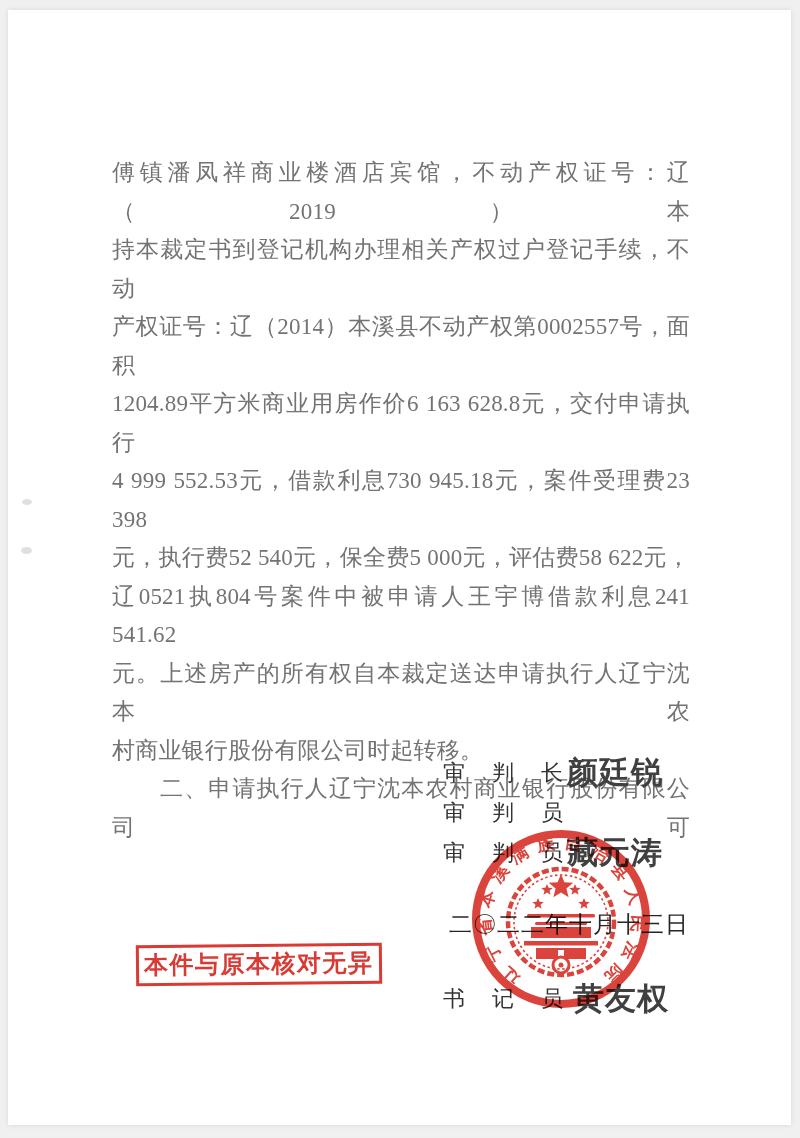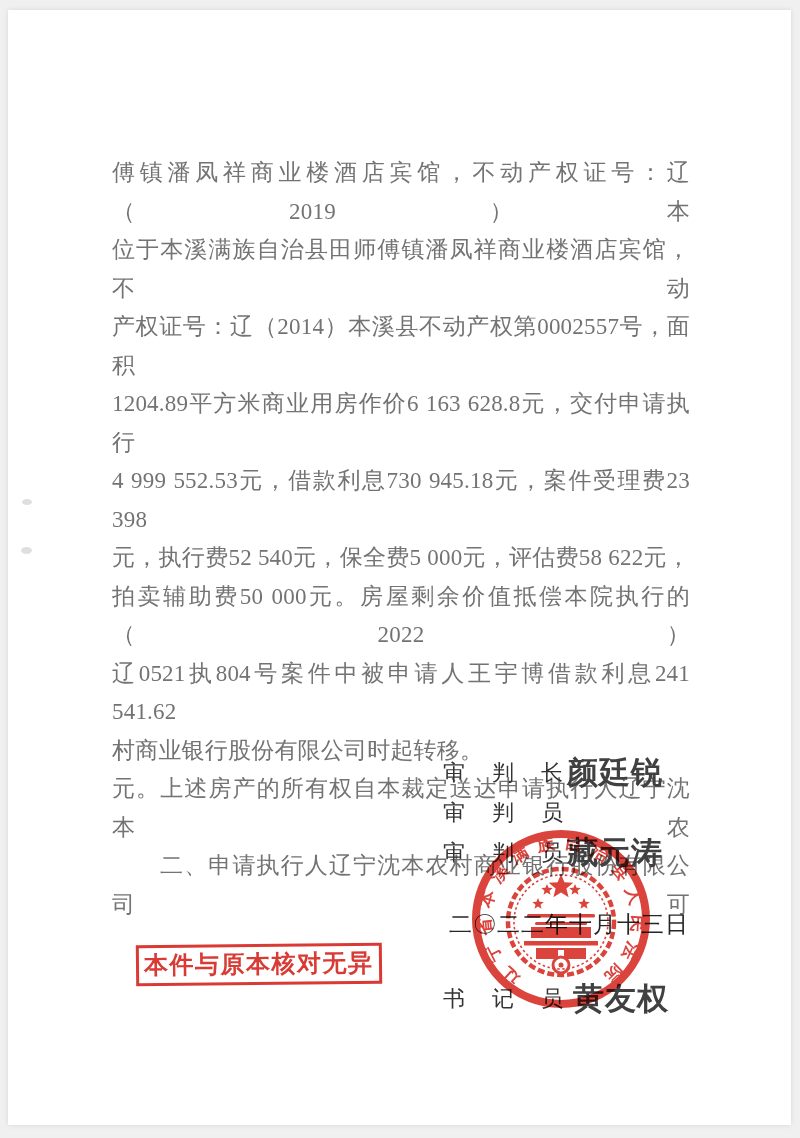--- a/index.html
+++ b/index.html
@@ -65,29 +65,28 @@
   .smudge-1{left:14px;top:489px;width:10px;height:6px;}
   .smudge-2{left:13px;top:537px;width:11px;height:7px;}
 </style>
 </head>
 <body>
 
 <div class="page">
 
   <div class="body-text">
       <div class="bline j">傅镇潘凤祥商业楼酒店宾馆，不动产权证号：辽（2019）本</div>
-      <div class="bline j">位于本溪满族自治县田师傅镇潘凤祥商业楼酒店宾馆，不动</div>
+      <div class="bline j">持本裁定书到登记机构办理相关产权过户登记手续，不动</div>
       <div class="bline j">产权证号：辽（2014）本溪县不动产权第0002557号，面积</div>
       <div class="bline j">1204.89平方米商业用房作价6 163 628.8元，交付申请执行</div>
       <div class="bline j">4 999 552.53元，借款利息730 945.18元，案件受理费23 398</div>
       <div class="bline j">元，执行费52 540元，保全费5 000元，评估费58 622元，</div>
-      <div class="bline j">拍卖辅助费50 000元。房屋剩余价值抵偿本院执行的（2022）</div>
       <div class="bline j">辽0521执804号案件中被申请人王宇博借款利息241 541.62</div>
+      <div class="bline j">元。上述房产的所有权自本裁定送达申请执行人辽宁沈本农</div>
       <div class="bline">村商业银行股份有限公司时起转移。</div>
-      <div class="bline j">元。上述房产的所有权自本裁定送达申请执行人辽宁沈本农</div>
       <div class="bline j ind">二、申请执行人辽宁沈本农村商业银行股份有限公司可</div>
     </div>
 
   <div class="sig-row sig-row-1">
     <span class="role">审判长</span>
     <span class="name">颜廷锐</span>
   </div>
   <div class="sig-row sig-row-2">
     <span class="role">审判员</span>
   </div>

